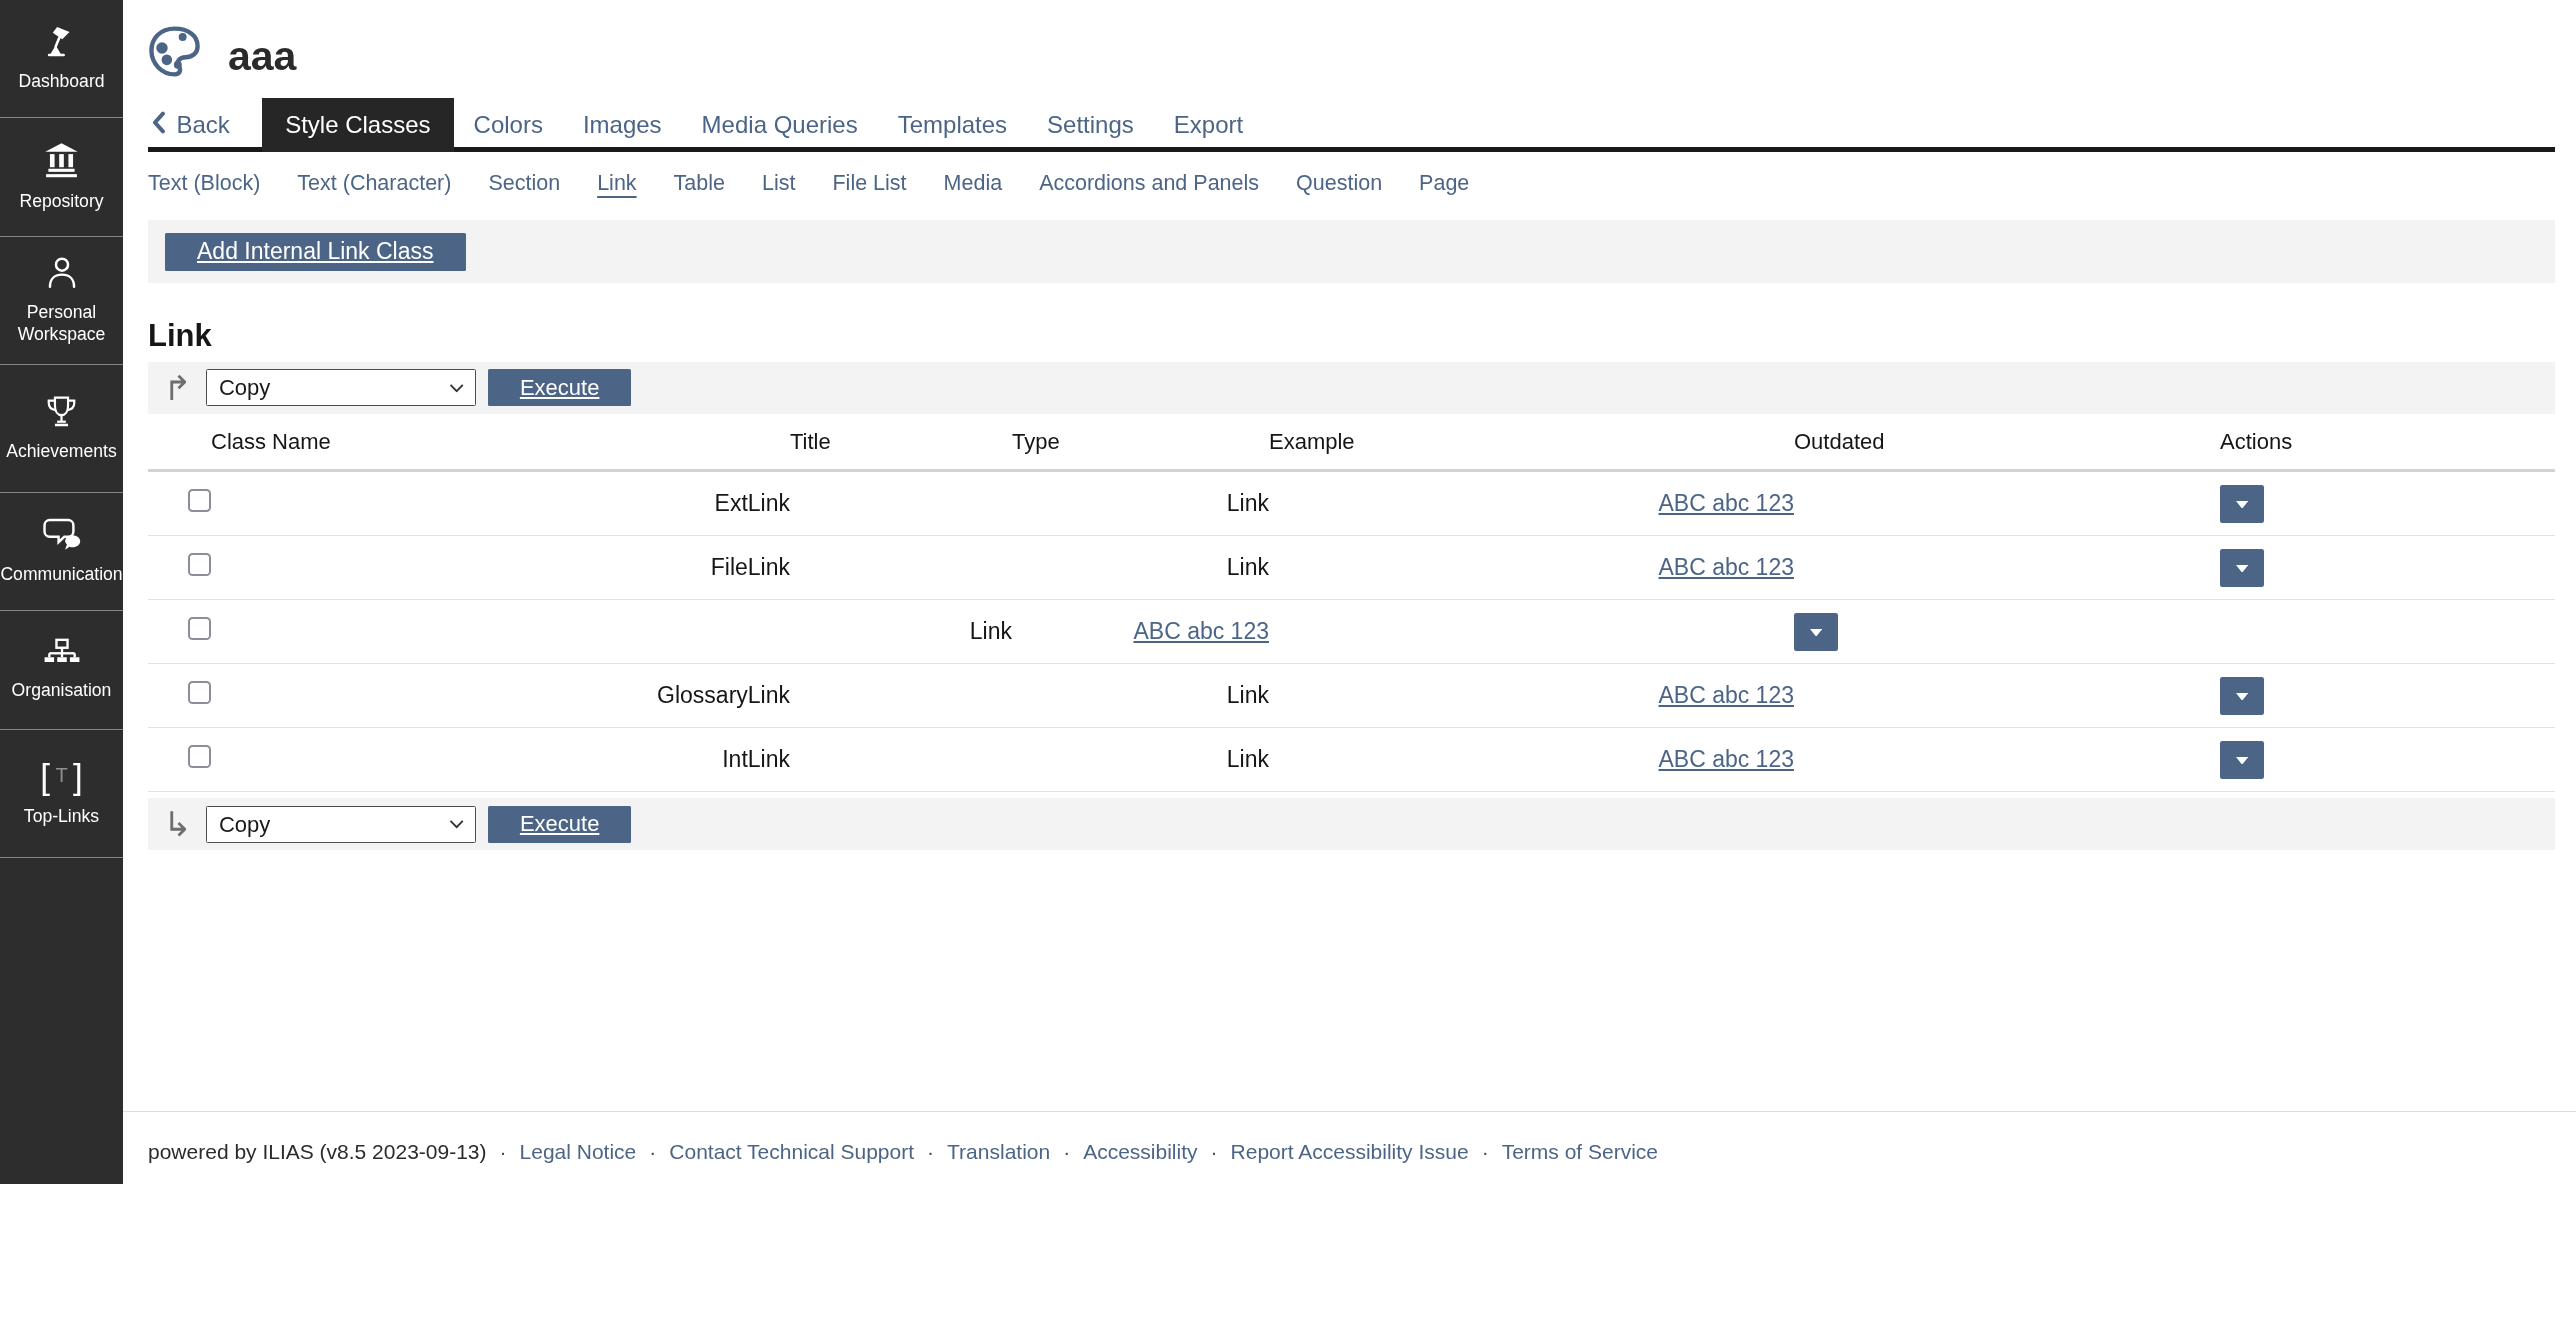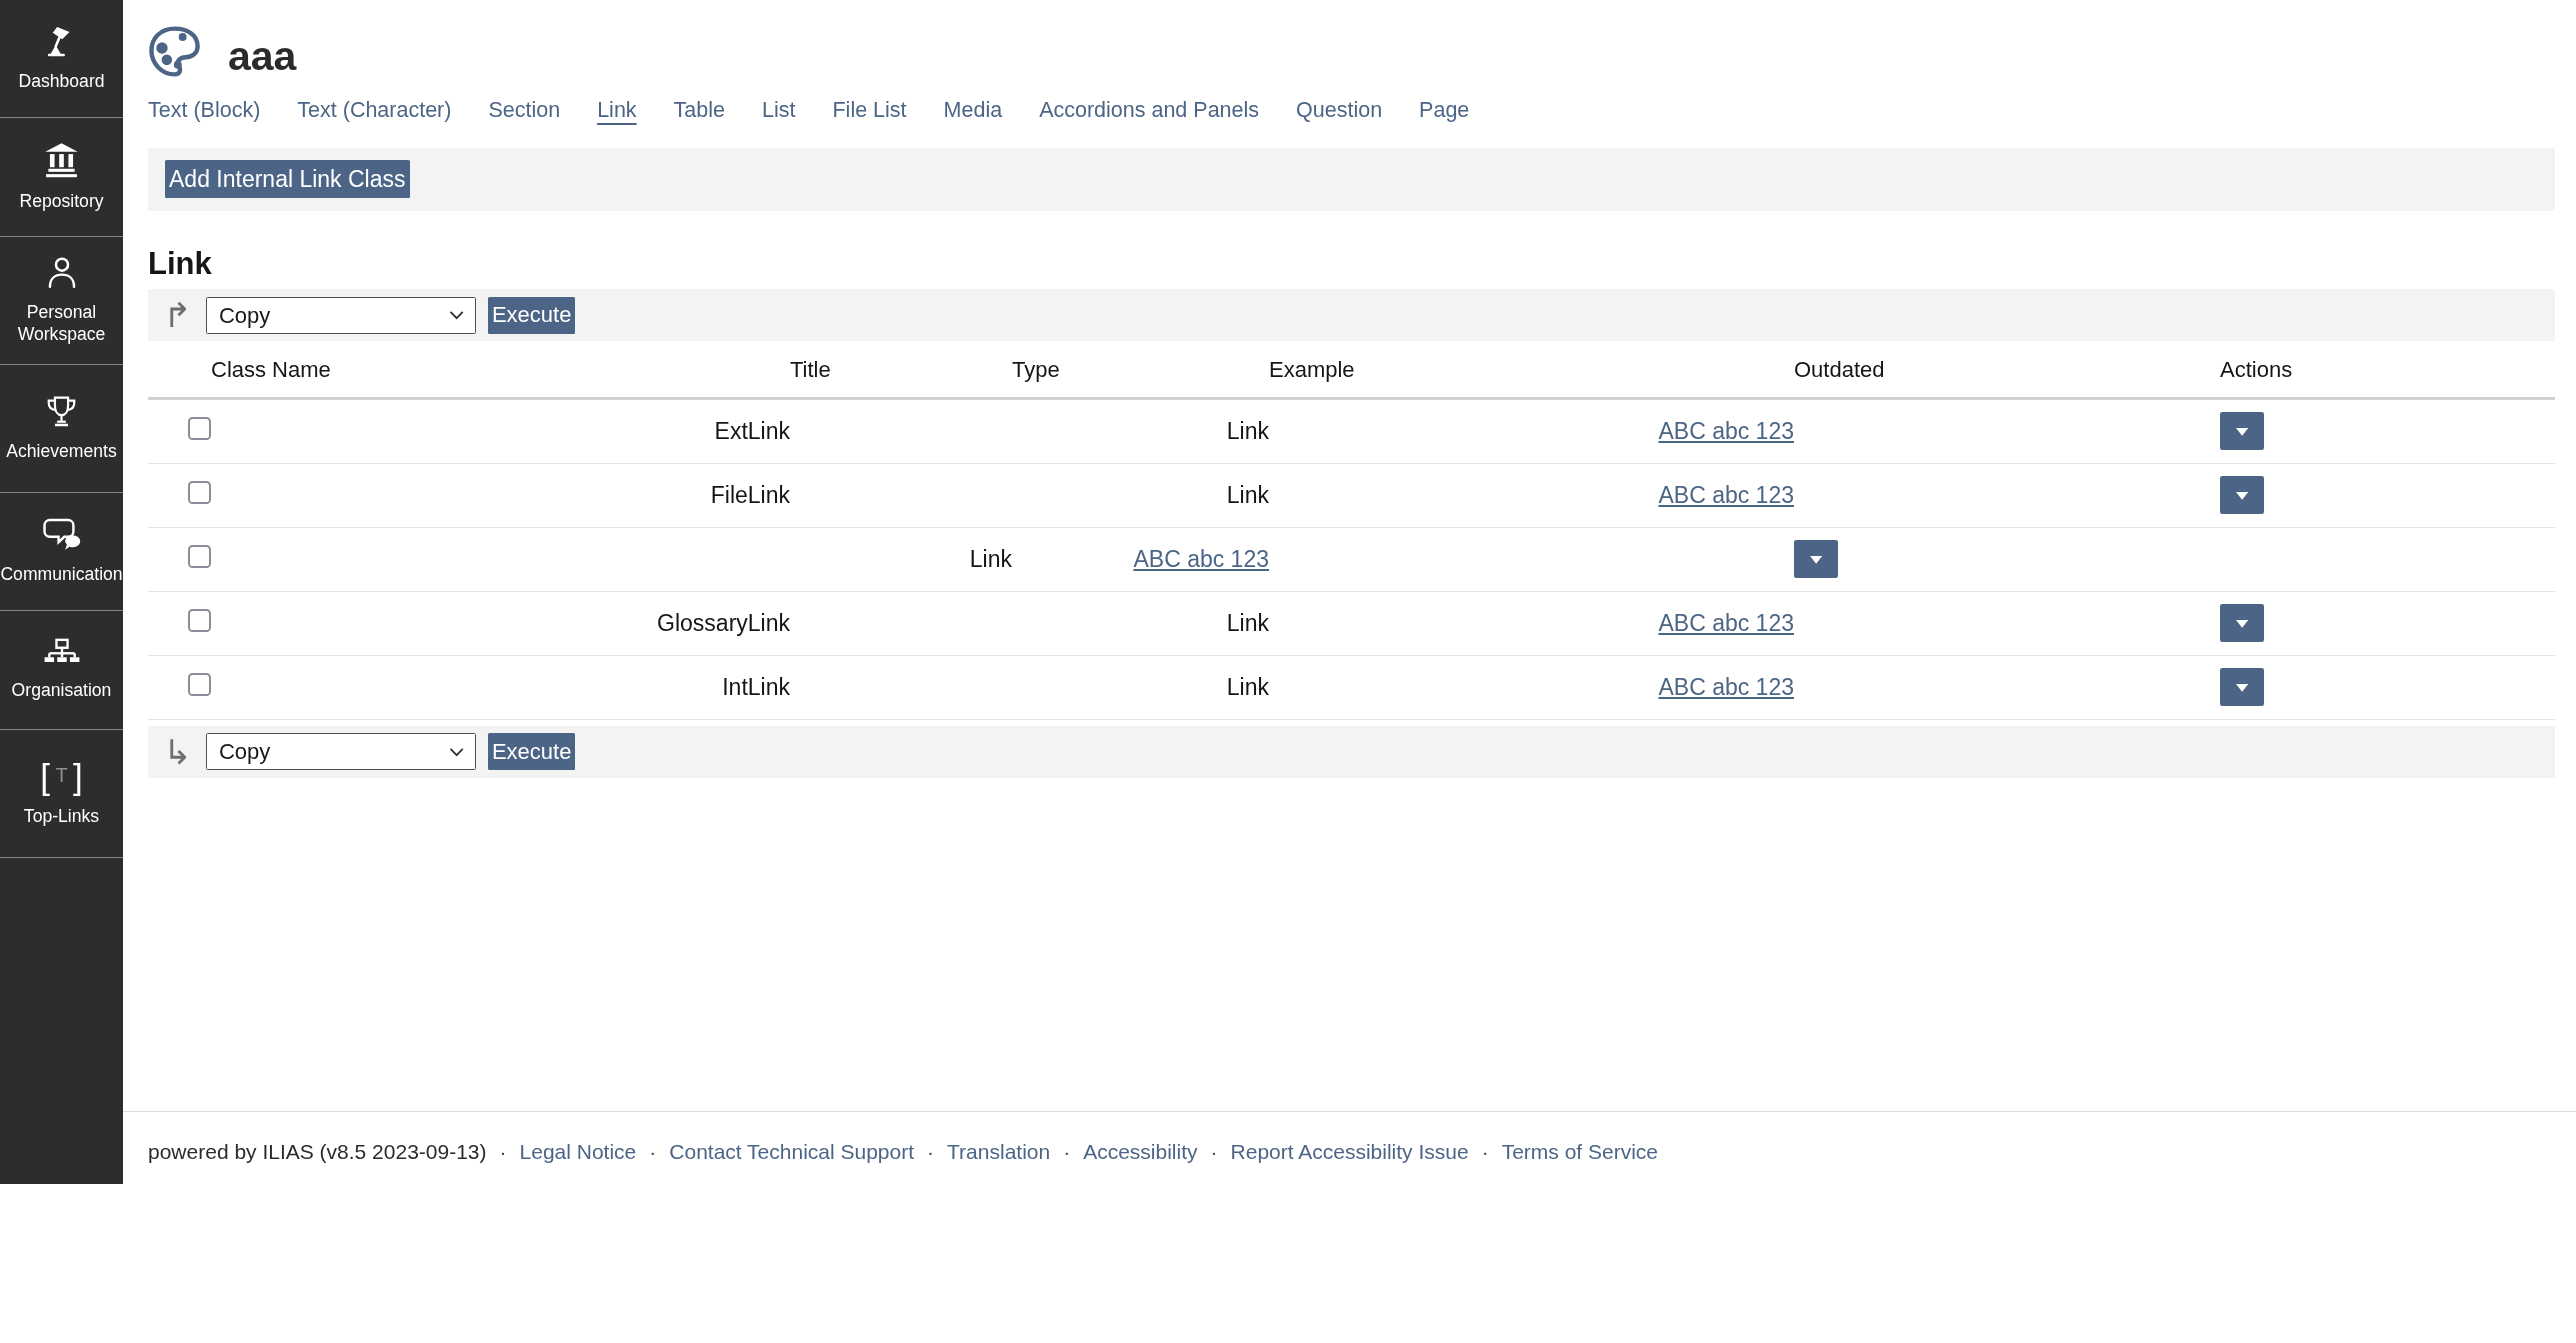--- a/index.html
+++ b/index.html
@@ -34,21 +34,21 @@
 
   .subtabs { display:flex; gap:37px; padding:18.4px 21.5px 14px 25px; font-size:21.5px; }
   .subtab { color:#4c6586; cursor:pointer; white-space:nowrap; }
   .subtab.active { text-decoration:underline; text-underline-offset:6.1px; }
 
   
   .strip { background:#f3f3f3; margin:0 21.5px 0 25px; display:flex; align-items:center; }
   .strip.toolbar { margin-top:10.7px; padding:12.3px 17px; }
 
   .btn { background:#4c6586; color:#fff; border:none; font-family:inherit; font-size:23px;
-         height:38px; padding:0 4px; border-radius:1.5px; cursor:pointer; }
+         height:38px; padding:0 32px; border-radius:1.5px; cursor:pointer;text-decoration:underline; }
 
   .section-heading { font-size:31px; font-weight:600; color:#161616; margin:35px 21.5px 7.7px 25px; }
 
   .bulkbar { height:52px; padding:0 15.3px; gap:12.3px; }
   .bulkbar.bottom { margin-top:6.1px; }
   .bulk-arrow { font-size:34px; color:#6e6e6e; line-height:1; margin-right:1.5px; }
   .select-wrap { position:relative; display:inline-flex; }
   select.select { appearance:none; -webkit-appearance:none; width:270px; height:37px;
                   border:1.5px solid #4d4d4d; border-radius:1.5px; background:#fff; color:#191919;
                   font-family:inherit; font-size:22px; padding:0 40px 0 12.3px; }
@@ -177,20 +177,38 @@
           <path d="M30 3 C13.5 3 3.5 14 3.5 28 c0 15 12 27 26.5 27 c6 0 7.5-5 4.5-9.5 c-3-4.5 0.5-10 8-10 c8 0 13.5-5 13.5-12.5 C56 11 45.5 3 30 3 Z" fill="none" stroke="#4c6586" stroke-width="5"></path>
           <circle cx="39" cy="12.5" r="4.5" fill="#4c6586"></circle>
           <circle cx="15.5" cy="25" r="6.5" fill="#4c6586"></circle>
           <circle cx="21" cy="38.5" r="6" fill="#4c6586"></circle>
           <circle cx="33.5" cy="44" r="4.5" fill="#4c6586"></circle>
         </svg>
       </span>
       <span class="page-title">aaa</span>
     </div>
 
+    <nav class="tabs">
+      <div class="tab back">
+        <span>
+          <svg width="17" height="23" viewBox="0 0 18 26">
+            <polyline points="14,3 5,13 14,23" fill="none" stroke="#4c6586" stroke-width="4.5" stroke-linecap="round" stroke-linejoin="round"></polyline>
+          </svg>
+        </span>
+        <span>Back</span>
+      </div>
+      <div class="tab active">Style Classes</div>
+      <div class="tab">Colors</div>
+      <div class="tab">Images</div>
+      <div class="tab">Media Queries</div>
+      <div class="tab">Templates</div>
+      <div class="tab">Settings</div>
+      <div class="tab">Export</div>
+      <div class="tab-underline"></div>
+    </nav>
 
     <nav class="subtabs">
       <span class="subtab">Text (Block)</span>
       <span class="subtab">Text (Character)</span>
       <span class="subtab">Section</span>
       <span class="subtab active">Link</span>
       <span class="subtab">Table</span>
       <span class="subtab">List</span>
       <span class="subtab">File List</span>
       <span class="subtab">Media</span>

